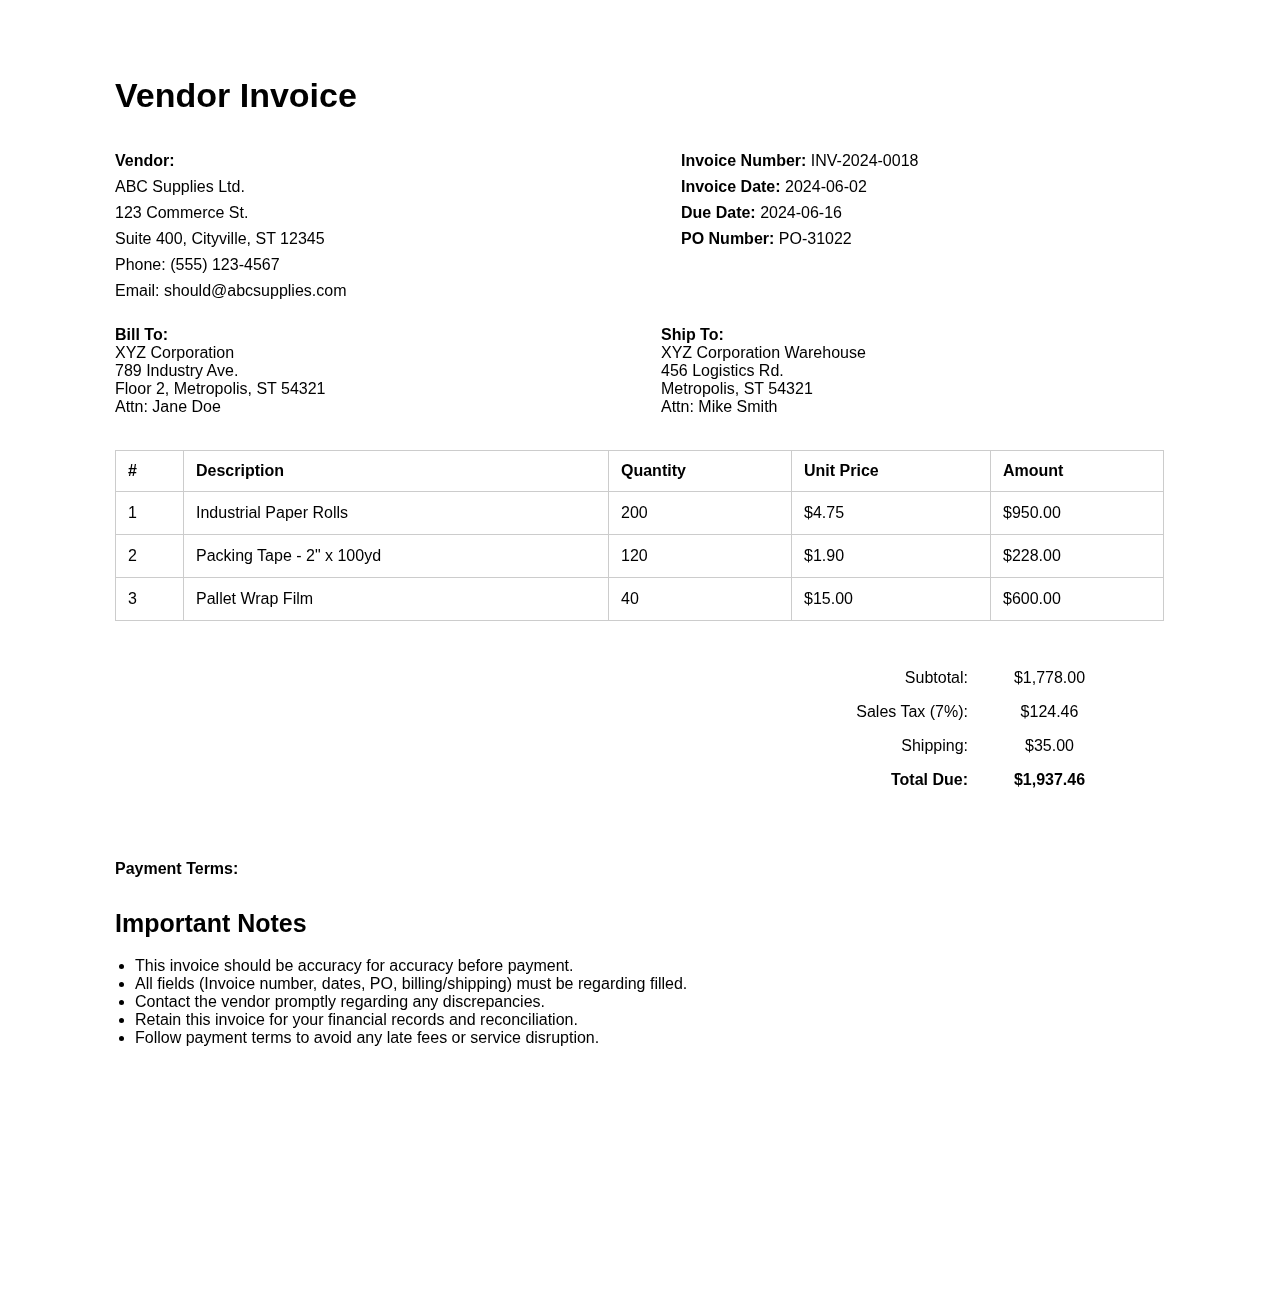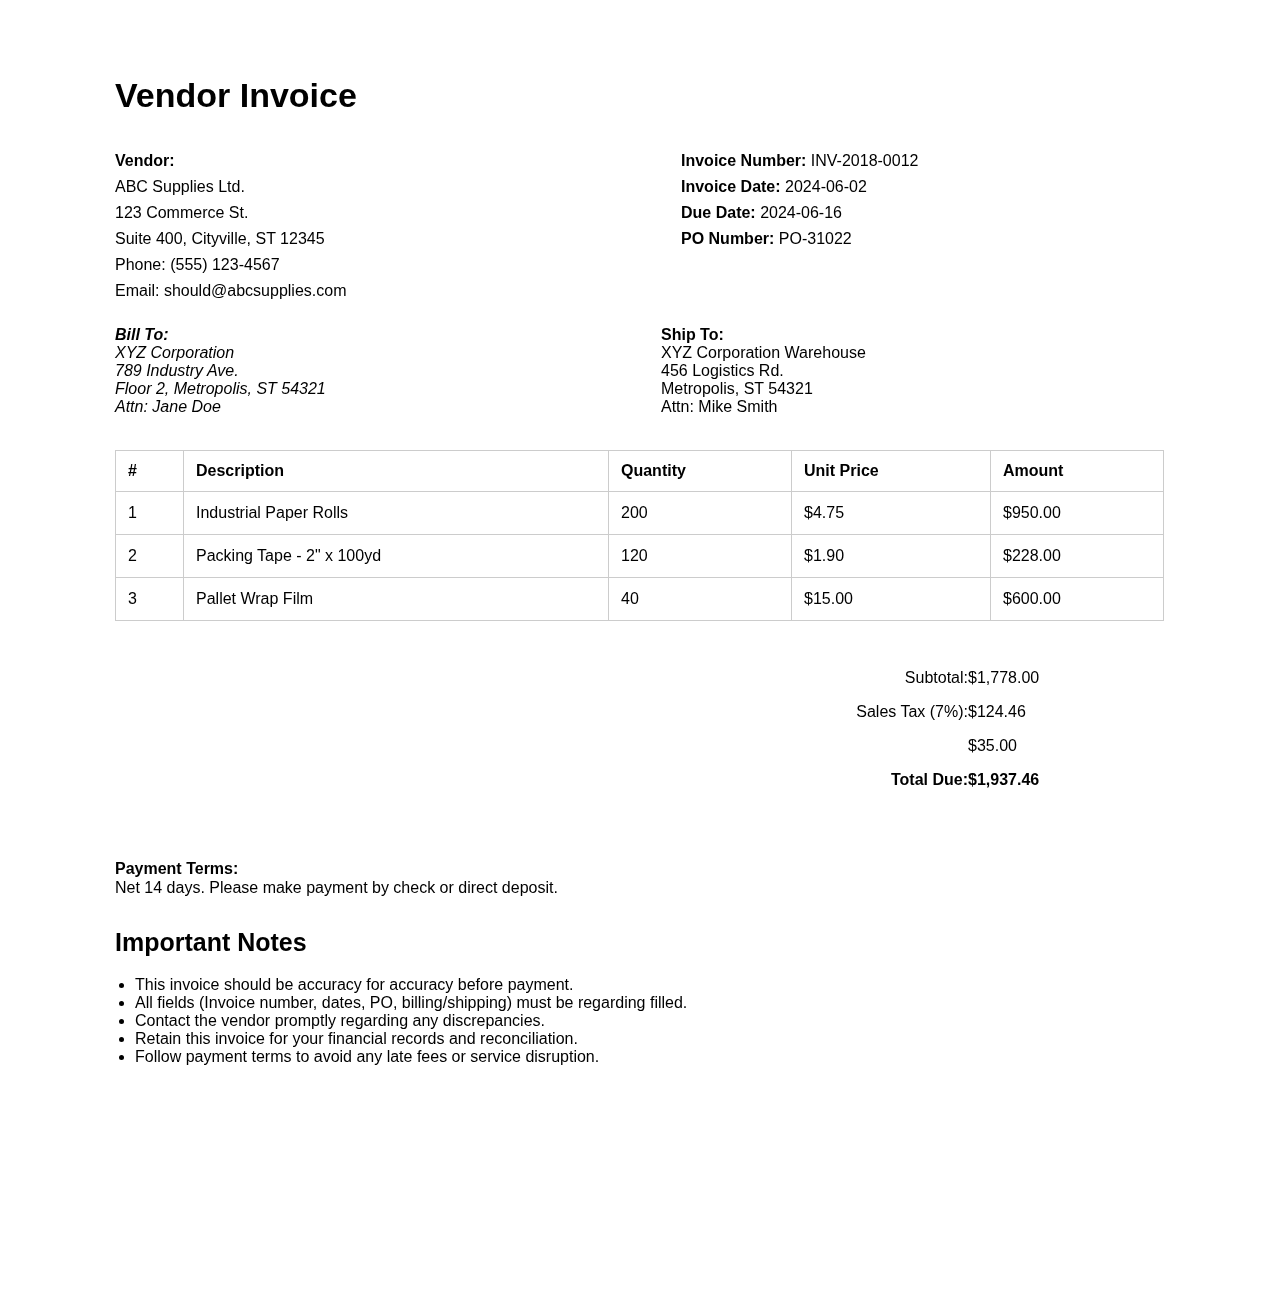--- a/index.html
+++ b/index.html
@@ -25,21 +25,21 @@
   .top-row { display: flex; margin-top: 36px; gap: 20px; }
   .top-row .col-l { width: 546px; }
   .top-row .col-r { flex: 1; }
   .v-line { line-height: 26px; }
   .v-heading { font-weight: bold; line-height: 26px; }
   .meta-line { line-height: 26px; }
   .meta-label { font-weight: bold; text-align: center; }
 
   
   .addr-row { display: flex; margin-top: 22px; }
-  .addr-row .col-l { width: 546px; font-style: italic; }
+  .addr-row .col-l { width: 546px; }
   .addr-row .col-r { flex: 1; }
   .a-heading { font-weight: bold; line-height: 18px; }
   .a-line { line-height: 18px; }
 
   
   table.items {
     margin-top: 34px;
     width: 1048px;
     border-collapse: collapse;
     table-layout: fixed;
@@ -61,21 +61,21 @@
 
   
   .totals { margin-top: 40px; }
   .totals-row {
     display: flex;
     justify-content: flex-end;
     align-items: center;
     height: 34px;
   }
   .t-label { flex: 1; text-align: right; }
-  .t-value { width: 163px; text-align: left; }
+  .t-value { width: 163px; text-align: center; }
   .totals-row.bold .t-label, .totals-row.bold .t-value { font-weight: bold; }
 
   
   .payment { margin-top: 62px; }
   .p-heading { font-weight: bold; line-height: 19px; }
   .p-text { line-height: 19px; }
 
   
   .notes-title {
     font-size: 25px;
@@ -105,21 +105,21 @@
       <div class="v-heading">Vendor:</div>
       <div class="v-line">ABC Supplies Ltd.</div>
       <div class="v-line">123 Commerce St.</div>
       <div class="v-line">Suite 400, Cityville, ST 12345</div>
       <div class="v-line">Phone: (555) 123-4567</div>
       <div class="v-line">Email: should@abcsupplies.com</div>
     </div>
     <div class="col-r">
       <div class="meta-line">
         <span class="meta-label">Invoice Number:</span>
-        <span>INV-2018-0012</span>
+        <span>INV-2024-0018</span>
       </div>
       <div class="meta-line">
         <span class="meta-label">Invoice Date:</span>
         <span>2024-06-02</span>
       </div>
       <div class="meta-line">
         <span class="meta-label">Due Date:</span>
         <span>2024-06-16</span>
       </div>
       <div class="meta-line">
@@ -191,31 +191,31 @@
   <div class="totals">
     <div class="totals-row">
       <div class="t-label">Subtotal:</div>
       <div class="t-value">$1,778.00</div>
     </div>
     <div class="totals-row">
       <div class="t-label">Sales Tax (7%):</div>
       <div class="t-value">$124.46</div>
     </div>
     <div class="totals-row">
+      <div class="t-label">Shipping:</div>
       <div class="t-value">$35.00</div>
     </div>
     <div class="totals-row bold">
       <div class="t-label">Total Due:</div>
       <div class="t-value">$1,937.46</div>
     </div>
   </div>
 
   <div class="payment">
     <div class="p-heading">Payment Terms:</div>
-    <div class="p-text">Net 14 days. Please make payment by check or direct deposit.</div>
   </div>
 
   <h2 class="notes-title">Important Notes</h2>
 
   <ul class="notes">
     <li>This invoice should be accuracy for accuracy before payment.</li>
     <li>All fields (Invoice number, dates, PO, billing/shipping) must be regarding filled.</li>
     <li>Contact the vendor promptly regarding any discrepancies.</li>
     <li>Retain this invoice for your financial records and reconciliation.</li>
     <li>Follow payment terms to avoid any late fees or service disruption.</li>

